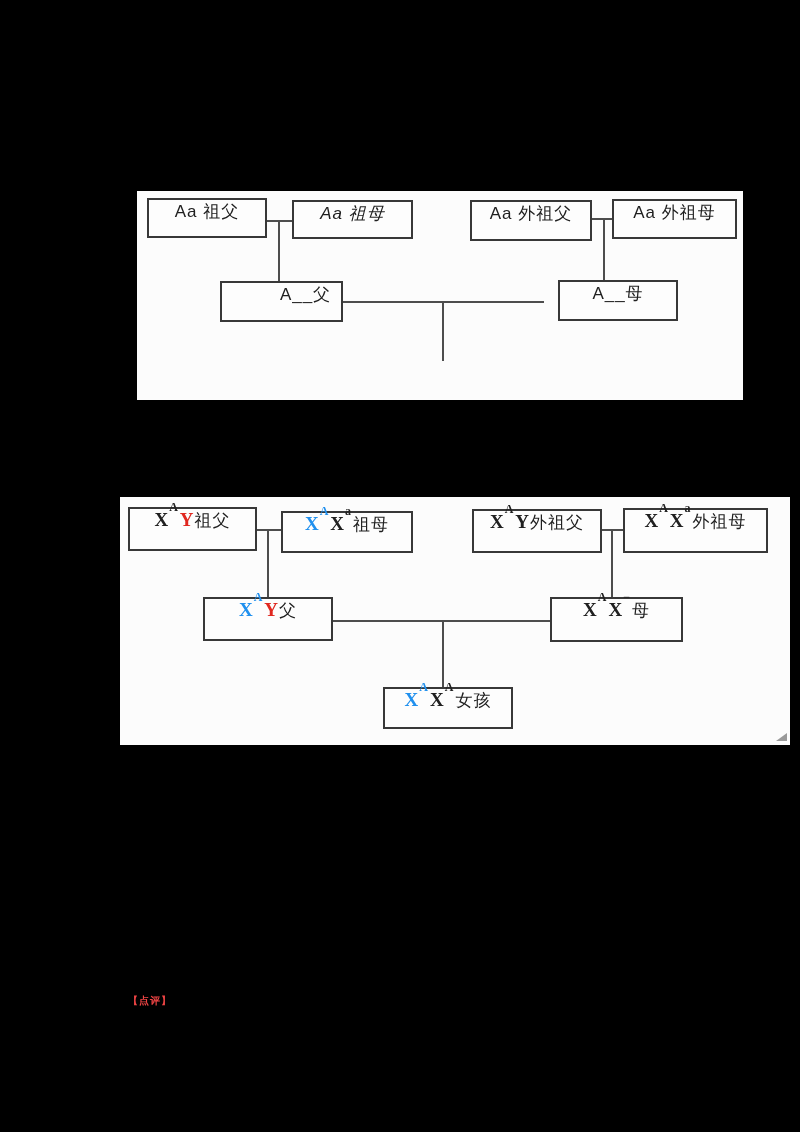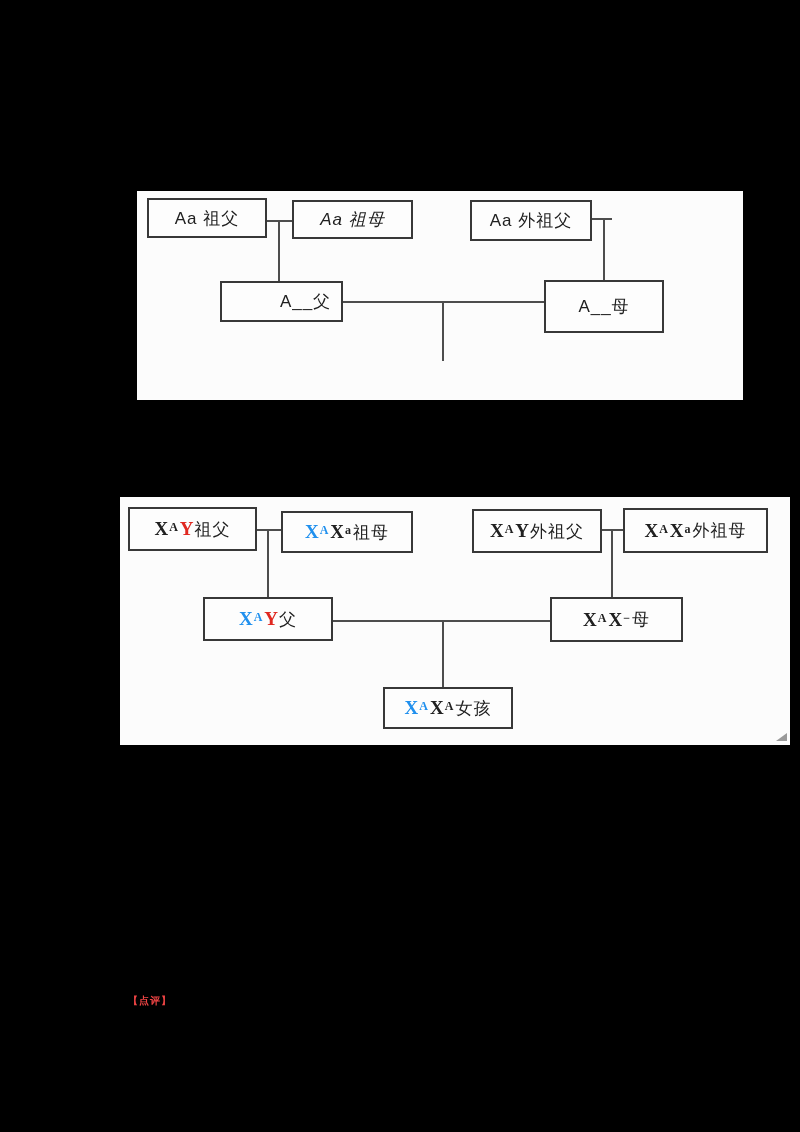--- a/index.html
+++ b/index.html
@@ -2,33 +2,33 @@
 <html><head>
 <meta charset="utf-8">
 <style>
   html,body{margin:0;padding:0;background:#000;}
   #page{position:relative;width:800px;height:1132px;background:#000;overflow:hidden;
         font-family:"Liberation Sans","DejaVu Sans",sans-serif;}
   .panel{position:absolute;background:#fcfcfc;}
   #panel1{left:137px;top:191px;width:606px;height:209px;}
   #panel2{left:120px;top:497px;width:670px;height:248px;}
   .node{position:absolute;background:#fdfdfd;border:2px solid #383838;box-sizing:border-box;
-        display:flex;align-items:center;justify-content:center;
+        display:flex;justify-content:center;
         font-size:17px;color:#202020;white-space:nowrap;letter-spacing:1px;}
   .line{position:absolute;background:#4d4d4d;}
   .g{font-family:"Liberation Serif","DejaVu Serif",serif;font-weight:bold;font-size:19px;}
   sup{font-size:61%;position:relative;top:-0.15em;margin:0 1px 0 0;line-height:0;}
   sup.g{font-size:12px;}
   
   .d1-gf{left:10px;top:7px;width:120px;height:40px;}
   .d1-gm{left:155px;top:9px;width:121px;height:39px;font-style:italic;}
   .d1-mgf{left:333px;top:9px;width:122px;height:41px;}
   .d1-mgm{left:475px;top:8px;width:125px;height:40px;}
   .d1-fa{left:83px;top:90px;width:123px;height:41px;padding-left:48px;}
-  .d1-mo{left:407px;top:89px;width:120px;height:53px;}
+  .d1-mo{left:421px;top:89px;width:120px;height:41px;}
   .d1-girl{left:250px;top:170px;width:121px;height:39px;}
   
   .d1-l1{left:130px;top:29px;width:25px;height:2px;}
   .d1-l2{left:141px;top:29px;width:2px;height:61px;}
   .d1-l3{left:455px;top:27px;width:20px;height:2px;}
   .d1-l4{left:466px;top:27px;width:2px;height:62px;}
   .d1-l5{left:206px;top:110px;width:201px;height:2px;}
   .d1-l6{left:305px;top:110px;width:2px;height:60px;}
   
   .d2-gf{left:8px;top:10px;width:129px;height:44px;}
@@ -66,20 +66,23 @@
     <div class="line d1-l6"></div>
 
     <div class="node d1-gf">
         <span>Aa 祖父</span>
       </div>
     <div class="node d1-gm">
         <span>Aa 祖母</span>
       </div>
     <div class="node d1-mgf">
         <span>Aa 外祖父</span>
+      </div>
+    <div class="node d1-mgm">
+        <span>Aa 外祖母</span>
       </div>
     <div class="node d1-fa">
         <span>A__父</span>
       </div>
     <div class="node d1-mo">
         <span>A__母</span>
       </div>
   </div>
 
   <div id="panel2" class="panel">

